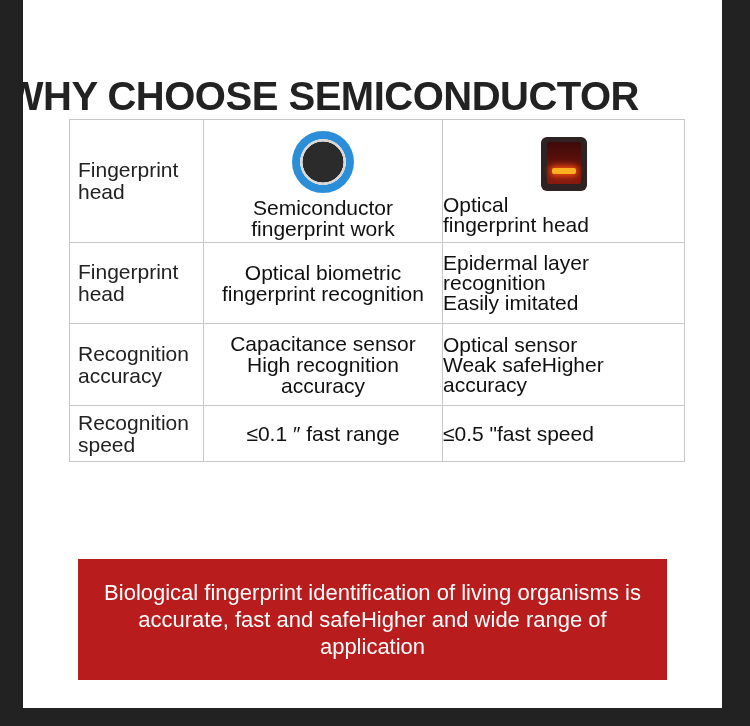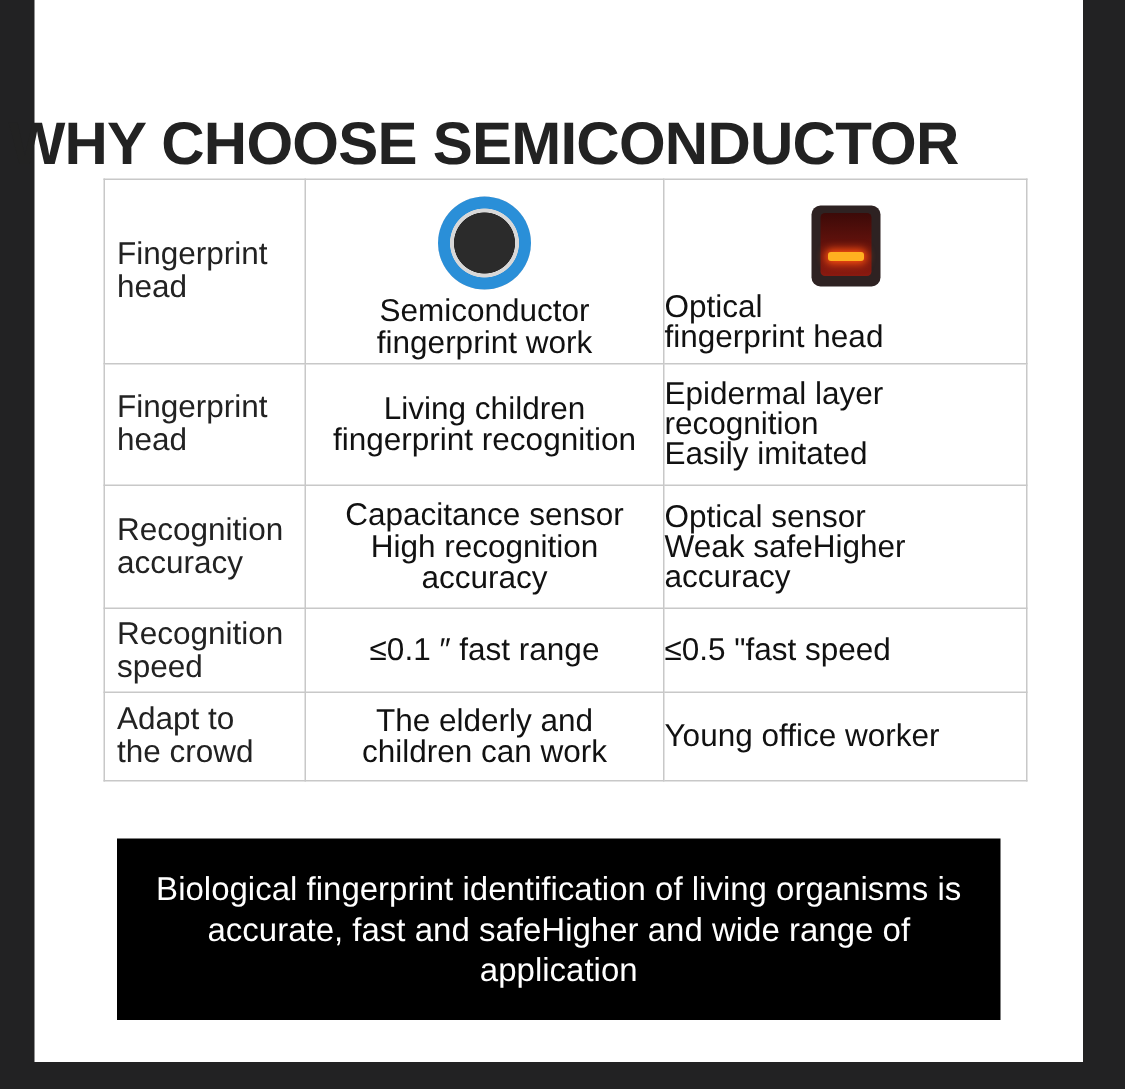--- a/index.html
+++ b/index.html
@@ -11,21 +11,21 @@
   td.label{width:125px;font-size:21px;line-height:22px;padding-left:8px;color:#222;}
   td.semi{width:238px;text-align:center;font-size:21px;line-height:21px;}
   td.opt{font-size:21px;line-height:20px;}
   .r1{height:123px;} .r2{height:81px;} .r3{height:82px;} .r4{height:56px;} .r5{height:59px;}
   .pre{white-space:pre-line;}
   .icon-semi{width:62px;height:62px;margin:8px auto 4px;border-radius:50%;background:radial-gradient(circle,#2b2b2b 0 46%,#d8d8d8 47% 52%,#2a8fd8 53% 70%,#1a5fa0 72% 86%,#10406e 88%);}
   .icon-opt{width:46px;height:54px;margin:10px auto 4px;border-radius:6px;background:#2e2222;position:relative;}
   .icon-opt::before{content:"";position:absolute;left:6px;top:5px;width:34px;height:42px;background:linear-gradient(#3c0a08,#8a1a10);border-radius:3px;}
   .icon-opt::after{content:"";position:absolute;left:11px;top:31px;width:24px;height:6px;background:#ffb020;box-shadow:0 0 6px 2px #ff5010;border-radius:2px;}
   .small{font-size:18px;line-height:19px;}
-  .banner{position:absolute;left:78px;top:559px;width:589px;height:121px;background:#000000;color:#fff;text-align:center;font-size:22px;line-height:27px;display:flex;align-items:center;justify-content:center;}
+  .banner{position:absolute;left:78px;top:559px;width:589px;height:121px;background:#b91c1c;color:#fff;text-align:center;font-size:22px;line-height:27px;display:flex;align-items:center;justify-content:center;}
   .banner span{display:block;width:540px;}
 </style>
 </head>
 <body>
 
 <div class="panel"></div>
 <div class="title">WHY CHOOSE SEMICONDUCTOR</div>
 
 <table>
   <tbody>
@@ -39,46 +39,39 @@
     </td>
     <td class="opt">
       <div class="icon-opt"></div>
       <div class="pre">Optical
 fingerprint head</div>
     </td>
   </tr>
   <tr class="r2">
     <td class="label pre">Fingerprint
 head</td>
-    <td class="semi pre">Living children
+    <td class="semi pre">Optical biometric
 fingerprint recognition</td>
     <td class="opt pre">Epidermal layer
 recognition
 Easily imitated</td>
   </tr>
   <tr class="r3">
     <td class="label pre">Recognition
 accuracy</td>
     <td class="semi pre small">Capacitance sensor
 High recognition accuracy</td>
     <td class="opt pre">Optical sensor
 Weak safeHigher
 accuracy</td>
   </tr>
   <tr class="r4">
     <td class="label pre">Recognition
 speed</td>
     <td class="semi pre">≤0.1 ″ fast range</td>
     <td class="opt pre">≤0.5 "fast speed</td>
   </tr>
-  <tr class="r5">
-    <td class="label pre">Adapt to
-the crowd</td>
-    <td class="semi pre">The elderly and
-children can work</td>
-    <td class="opt pre">Young office worker</td>
-  </tr>
 </tbody>
   </table>
 
 <div class="banner">
   <span>Biological fingerprint identification of living organisms is accurate, fast and safeHigher and wide range of application</span>
 </div>
 
 </body></html>

